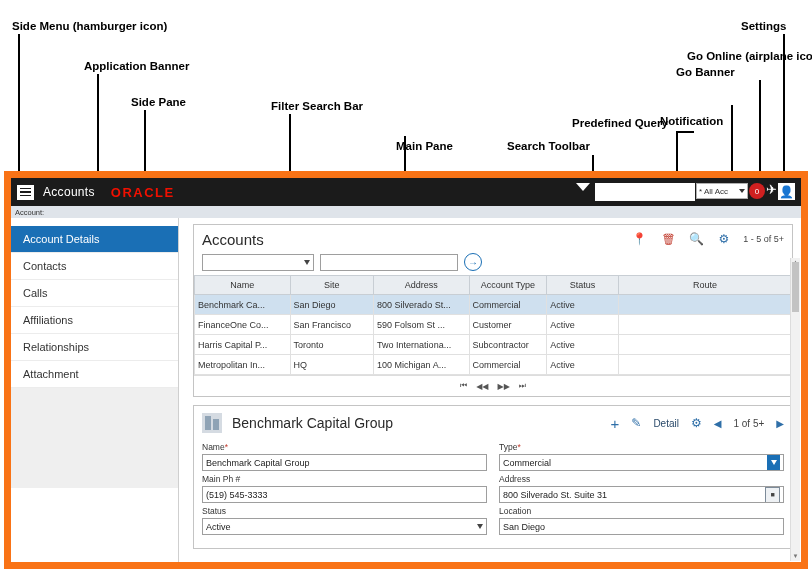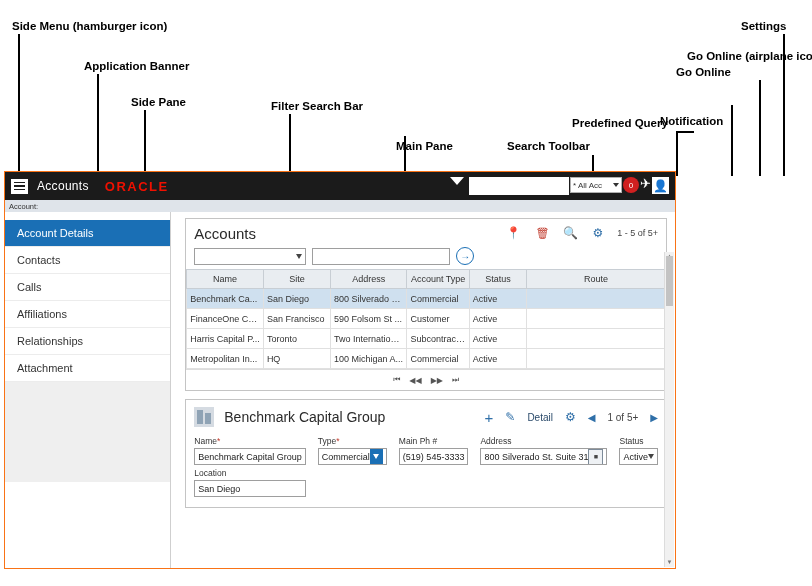--- a/index.html
+++ b/index.html
@@ -31,23 +31,23 @@
     background: #000;
   }
   .leader.v { width: 2px; }
   .leader.h { height: 2px; }
 
   
   .app {
     position: absolute;
     left: 4px;
     top: 171px;
-    width: 672px;
+    width: 804px;
     height: 398px;
-    border: 1px solid #f97316;
+    border: 7px solid #f97316;
     background: #fde047;
     box-sizing: border-box;
     overflow: hidden;
   }
 
   
   .banner {
     height: 28px;
     background: #1b1b1b;
     display: flex;
@@ -368,21 +368,21 @@
     font-size: 11px;
     color: #2f6fa8;
   }
   .detail-link { font-size: 10px; color: #2a4a6a; }
   .nav-arrow { color: #2f6fa8; font-size: 10px; }
   .detail-count { font-size: 10px; color: #444; }
 
   
   .form-grid {
     display: grid;
-    grid-template-columns: 1fr 1fr 1fr 1fr 1fr;
+    grid-template-columns: 1fr 1fr;
     gap: 3px 12px;
     padding: 2px 8px 10px 8px;
   }
   .fld-label {
     font-size: 8.5px;
     color: #333;
     margin-bottom: 2px;
   }
   .req { color: #c0392b; }
   .fld-input {
@@ -466,21 +466,21 @@
 <div class="annot" style="left:12px; top:20px;">Side Menu (hamburger icon)</div>
 <div class="annot" style="left:84px; top:60px;">Application Banner</div>
 <div class="annot" style="left:131px; top:96px;">Side Pane</div>
 <div class="annot" style="left:271px; top:100px;">Filter Search Bar</div>
 <div class="annot" style="left:396px; top:140px;">Main Pane</div>
 <div class="annot" style="left:507px; top:140px;">Search Toolbar</div>
 <div class="annot" style="left:572px; top:117px;">Predefined Query</div>
 <div class="annot" style="left:660px; top:91px;margin-top:24px;">Notification</div>
 <div class="annot" style="left:687px; top:50px;">Go Online
 (airplane icon)</div>
-<div class="annot" style="left:676px; top:66px;">Go Online</div>
+<div class="annot" style="left:676px; top:66px;">Go Banner</div>
 <div class="annot" style="left:741px; top:20px;">Settings</div>
 
 <div class="leader v" style="left:18px; top:34px; height:140px;"></div>
 
 <div class="leader v" style="left:97px; top:74px; height:100px;"></div>
 
 <div class="leader v" style="left:144px; top:110px; height:77px;"></div>
 <div class="leader h" style="left:144px; top:187px; width:26px;"></div>
 
 <div class="leader v" style="left:289px; top:114px; height:142px;"></div>

